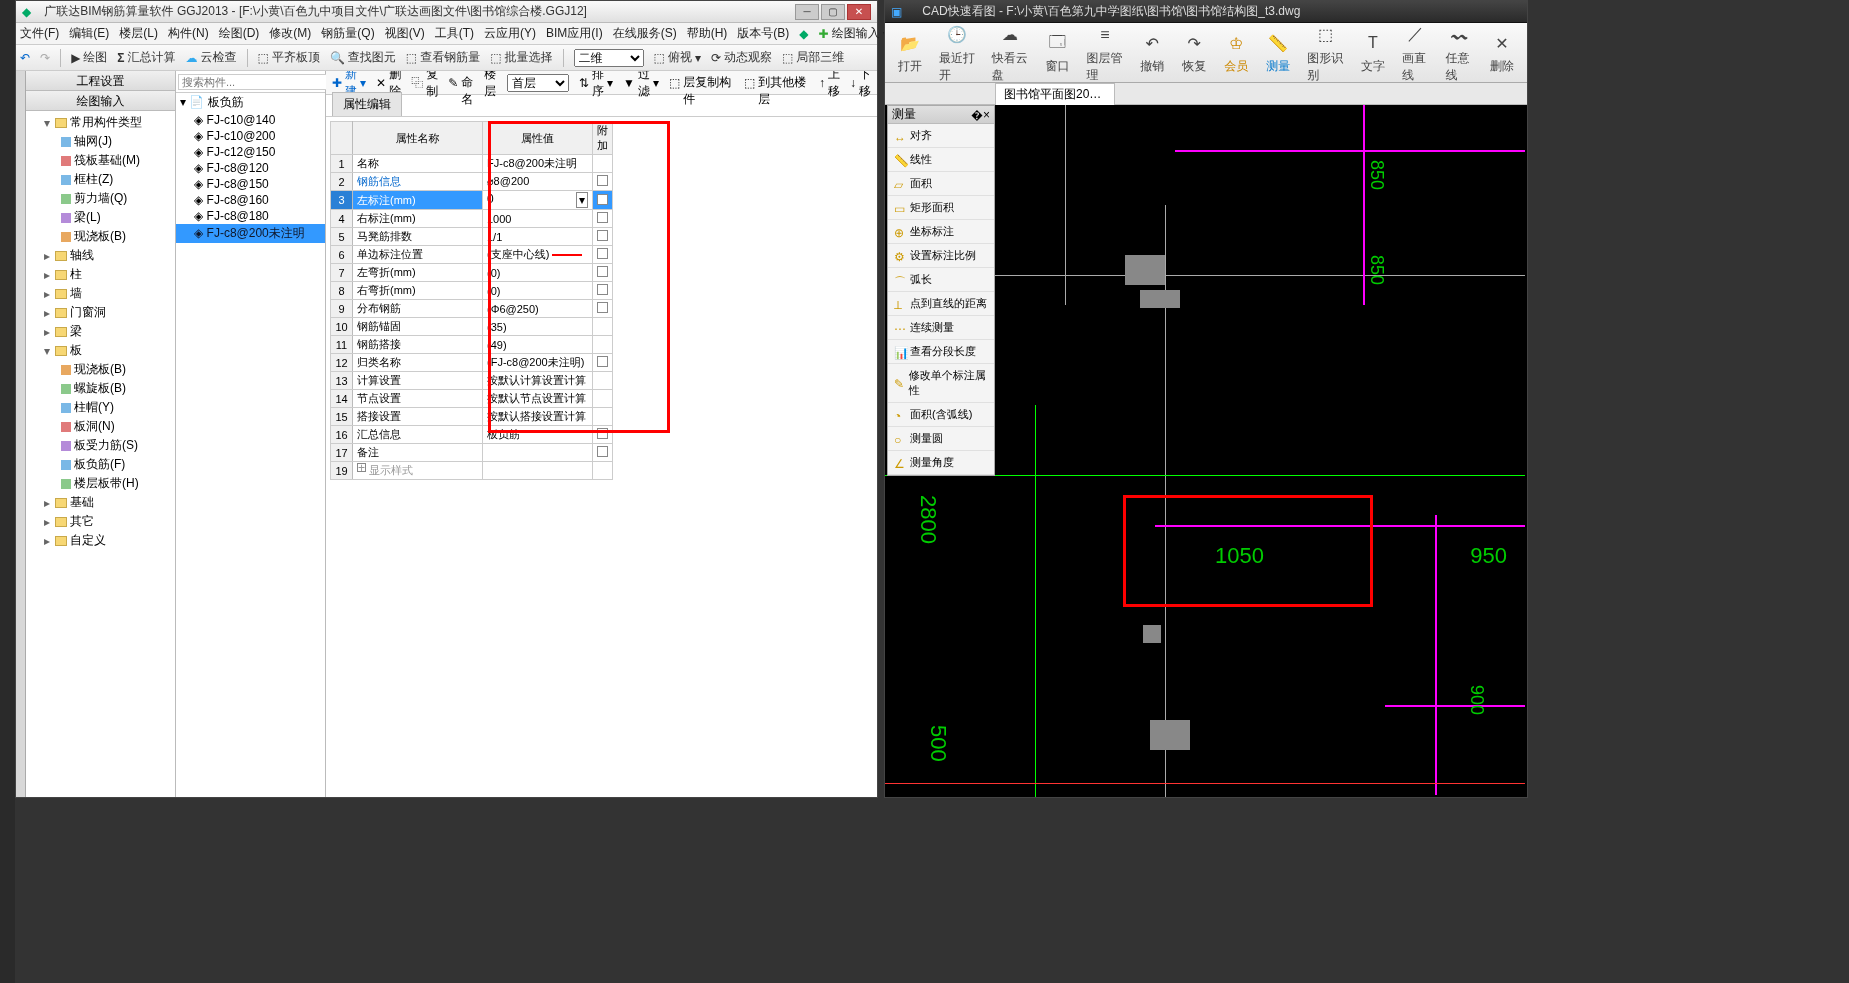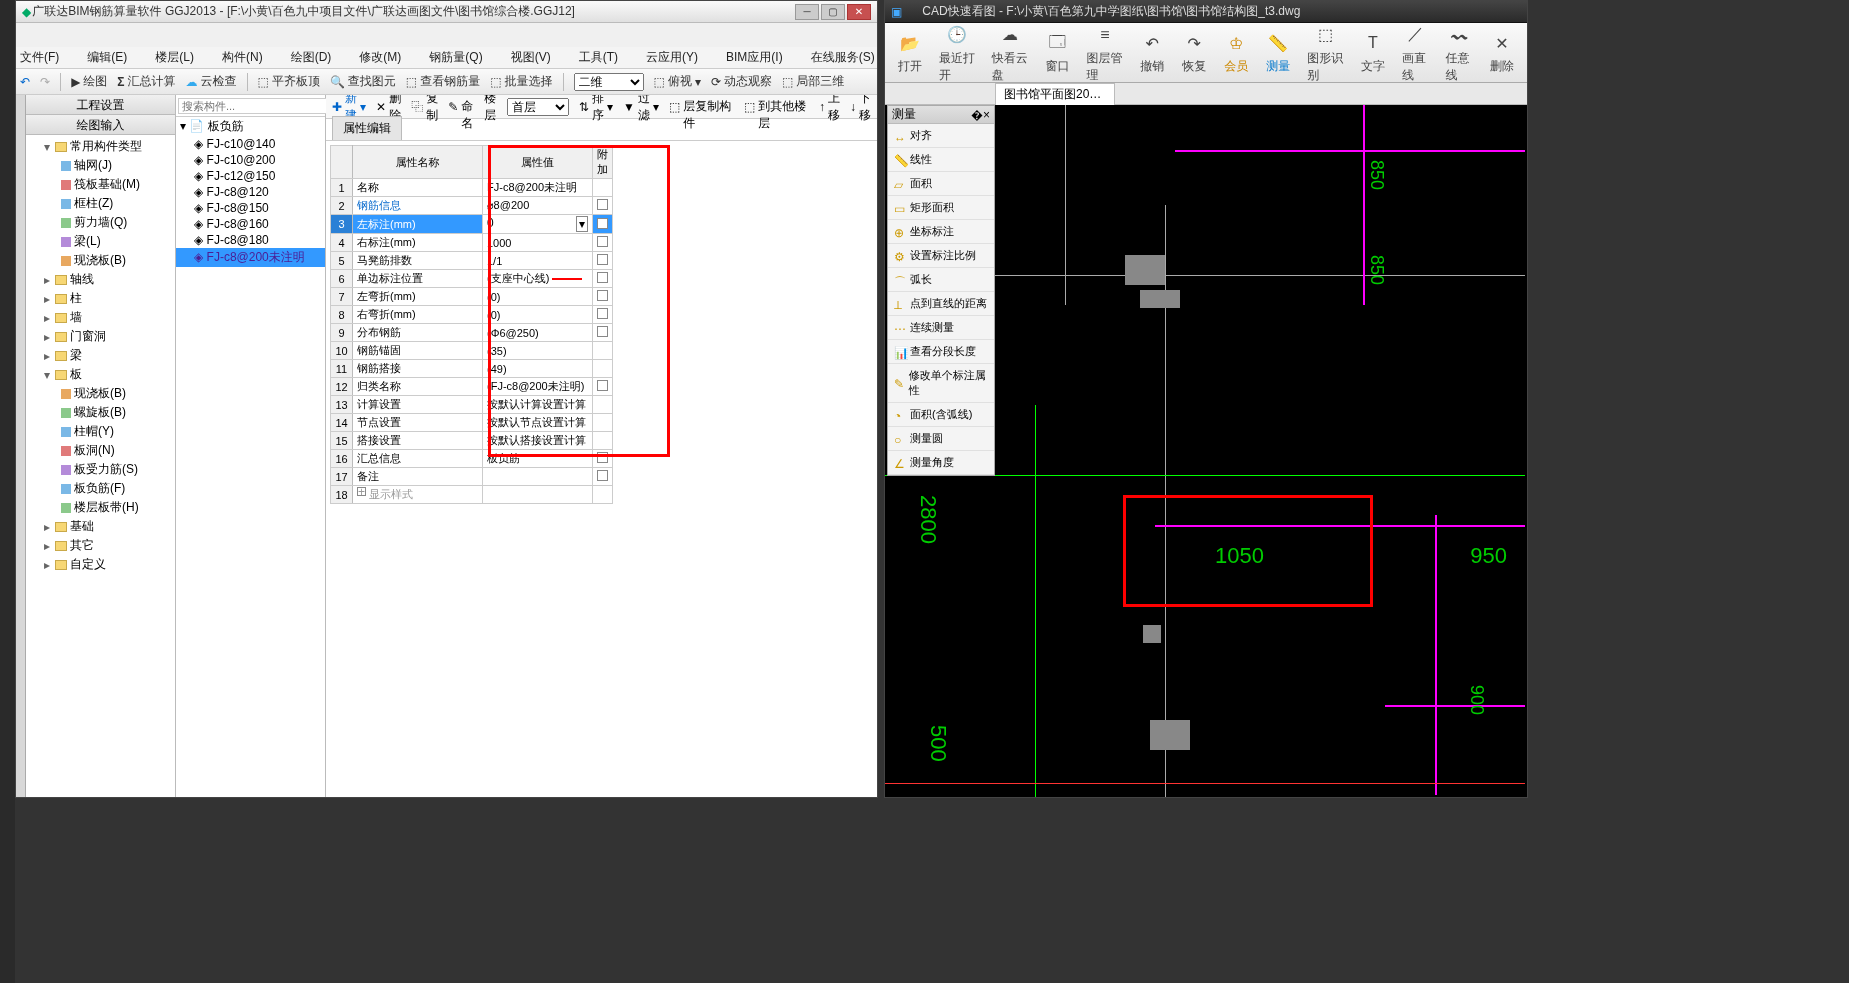--- a/index.html
+++ b/index.html
@@ -5,21 +5,21 @@
 * { margin: 0; padding: 0; box-sizing: border-box; font-family: "Microsoft YaHei", sans-serif; font-size: 12px; }
 body { background: #333; overflow: hidden; }
 .desktop { display: flex; width: 1849px; height: 983px; }
 .app-left { width: 863px; height: 798px; display: flex; flex-direction: column; background: #f0f0f0; border: 1px solid #444; }
 .app-right { width: 644px; height: 798px; margin-left: 6px; display: flex; flex-direction: column; background: #1a1a1a; border: 1px solid #444; position: relative; }
 .titlebar { height: 22px; background: linear-gradient(#fafafa,#e0e0e0); display: flex; align-items: center; padding: 0 6px; color: #333; border-bottom: 1px solid #bbb; }
 .titlebar-dark { height: 22px; background: linear-gradient(#444,#2a2a2a); display: flex; align-items: center; padding: 0 6px; color: #ddd; border-bottom: 1px solid #111; }
 .titlebar .spacer, .titlebar-dark .spacer { flex: 1; }
 .win-btn { width: 24px; height: 16px; margin-left: 2px; background: #ccc; border: 1px solid #999; display: inline-flex; align-items: center; justify-content: center; font-size: 10px; }
 .win-btn.close { background: #c75050; color: #fff; border-color: #a33; }
-.menubar { height: 22px; background: #f4f4f4; display: flex; align-items: center; padding: 0 4px; gap: 28px; border-bottom: 1px solid #ccc; margin-top: 24px; }
+.menubar { height: 22px; background: #f4f4f4; display: flex; align-items: center; padding: 0 4px; gap: 10px; border-bottom: 1px solid #ccc; }
 .menubar span { color: #222; cursor: pointer; white-space: nowrap; }
 .menubar .right { margin-left: auto; display: flex; gap: 8px; align-items: center; }
 .toolbar { height: 26px; background: linear-gradient(#fafafa,#e8e8e8); display: flex; align-items: center; padding: 0 4px; gap: 10px; border-bottom: 1px solid #ccc; }
 .toolbar span { color: #333; white-space: nowrap; }
 .tb-btn { display: inline-flex; align-items: center; gap: 3px; cursor: pointer; }
 .sep { width: 1px; height: 18px; background: #bbb; }
 .blue { color: #0066cc; }
 .main { flex: 1; display: flex; overflow: hidden; }
 .sidebar-left { width: 10px; background: #d8d8d8; border-right: 1px solid #aaa; writing-mode: vertical-rl; }
 .nav-panel { width: 150px; background: #fff; border-right: 1px solid #bbb; display: flex; flex-direction: column; }
@@ -32,21 +32,21 @@
 .comp-icon.red { background: #e07a7a; }
 .comp-icon.green { background: #8bc98b; }
 .comp-icon.purple { background: #b48bd9; }
 .comp-icon.orange { background: #e8a860; }
 .expander { width: 10px; display: inline-block; text-align: center; color: #666; }
 .mid-panel { width: 150px; background: #fff; border-right: 1px solid #bbb; display: flex; flex-direction: column; }
 .search-box { height: 22px; display: flex; align-items: center; padding: 2px; border-bottom: 1px solid #ccc; }
 .search-box input { flex: 1; border: 1px solid #ccc; padding: 1px 3px; font-size: 11px; }
 .list2 { flex: 1; overflow: auto; }
 .list2-item { padding: 1px 2px 1px 18px; white-space: nowrap; cursor: pointer; }
-.list2-item.sel { background: #3399ff; color: #4c1d95; }
+.list2-item.sel { background: #3399ff; color: #0f172a; }
 .content { flex: 1; background: #fff; display: flex; flex-direction: column; }
 .content-toolbar { height: 24px; border-bottom: 1px solid #ccc; display: flex; align-items: center; gap: 10px; padding: 0 6px; background: #f8f8f8; }
 .content-toolbar span { cursor: pointer; }
 .tab-row { height: 22px; border-bottom: 1px solid #ccc; display: flex; align-items: flex-end; padding-left: 6px; }
 .tab { padding: 3px 10px; border: 1px solid #bbb; border-bottom: none; background: #e5e5e5; margin-right: 2px; }
 .prop-table-wrap { padding: 4px; position: relative; }
 .prop-table { border-collapse: collapse; }
 .prop-table th, .prop-table td { border: 1px solid #ccc; padding: 1px 4px; height: 16px; font-size: 11px; text-align: left; }
 .prop-table th { background: #f0f0f0; text-align: center; font-weight: normal; }
 .prop-table .rn { width: 22px; text-align: center; background: #f0f0f0; border-right: 1px solid #bbb; }
@@ -89,21 +89,21 @@
 </style>
 </head>
 <body>
 
 <div class="desktop">
   <div style="width:15px;background:#2a2a2a;"></div>
 
   <div class="app-left">
     <div class="titlebar">
       <span style="color:#0a6;">◆</span>
-      <span style="margin-left:1px;">广联达BIM钢筋算量软件 GGJ2013 - [F:\小黄\百色九中项目文件\广联达画图文件\图书馆综合楼.GGJ12]</span>
+      <span style="margin-left:13px;">广联达BIM钢筋算量软件 GGJ2013 - [F:\小黄\百色九中项目文件\广联达画图文件\图书馆综合楼.GGJ12]</span>
       <span class="spacer"></span>
       <span class="win-btn">─</span>
       <span class="win-btn">▢</span>
       <span class="win-btn close">✕</span>
     </div>
 
     <div class="menubar">
       <span>文件(F)</span>
       <span>编辑(E)</span>
       <span>楼层(L)</span>
@@ -423,21 +423,21 @@
                   <td class="col-val">板负筋</td>
                   <td class="col-add"><span class="chk"></span></td>
                 </tr>
                 <tr>
                   <td class="rn">17</td>
                   <td class="col-name ">备注</td>
                   <td class="col-val"></td>
                   <td class="col-add"><span class="chk"></span></td>
                 </tr>
                 <tr>
-                  <td class="rn">18</td>
+                  <td class="rn">19</td>
                   <td class="col-name gray"><span style="float:left;border:1px solid #888;width:9px;height:9px;line-height:8px;text-align:center;margin-right:3px;">+</span>显示样式</td>
                   <td class="col-val"></td>
                   <td class="col-add"></td>
                 </tr>
               </tbody>
           </table>
           <div class="red-box" style="left:162px;top:4px;width:182px;height:312px;"></div>
         </div>
       </div>
     </div>

